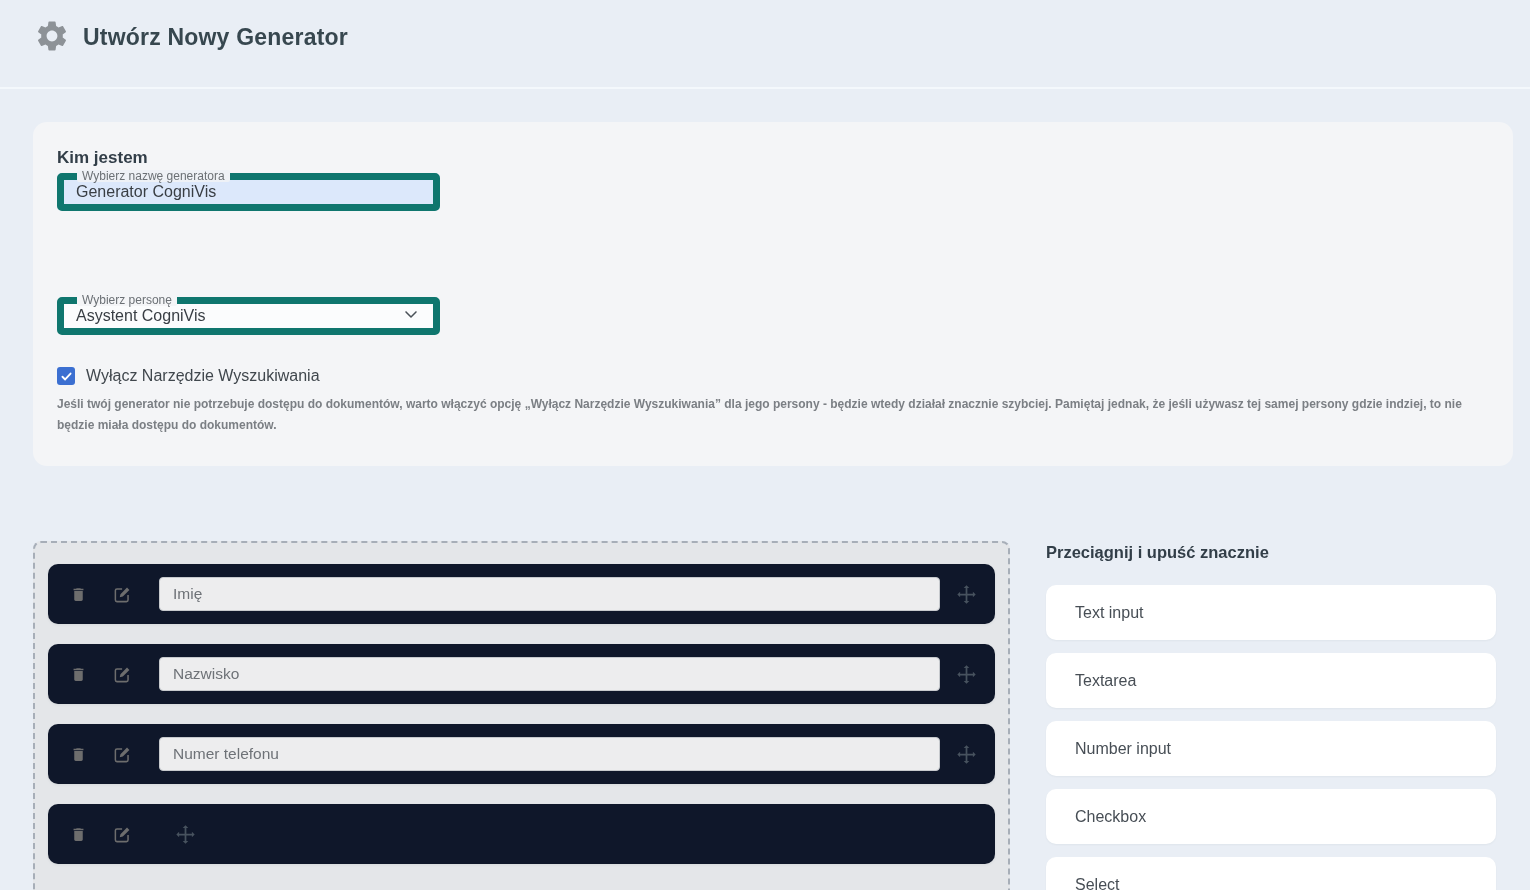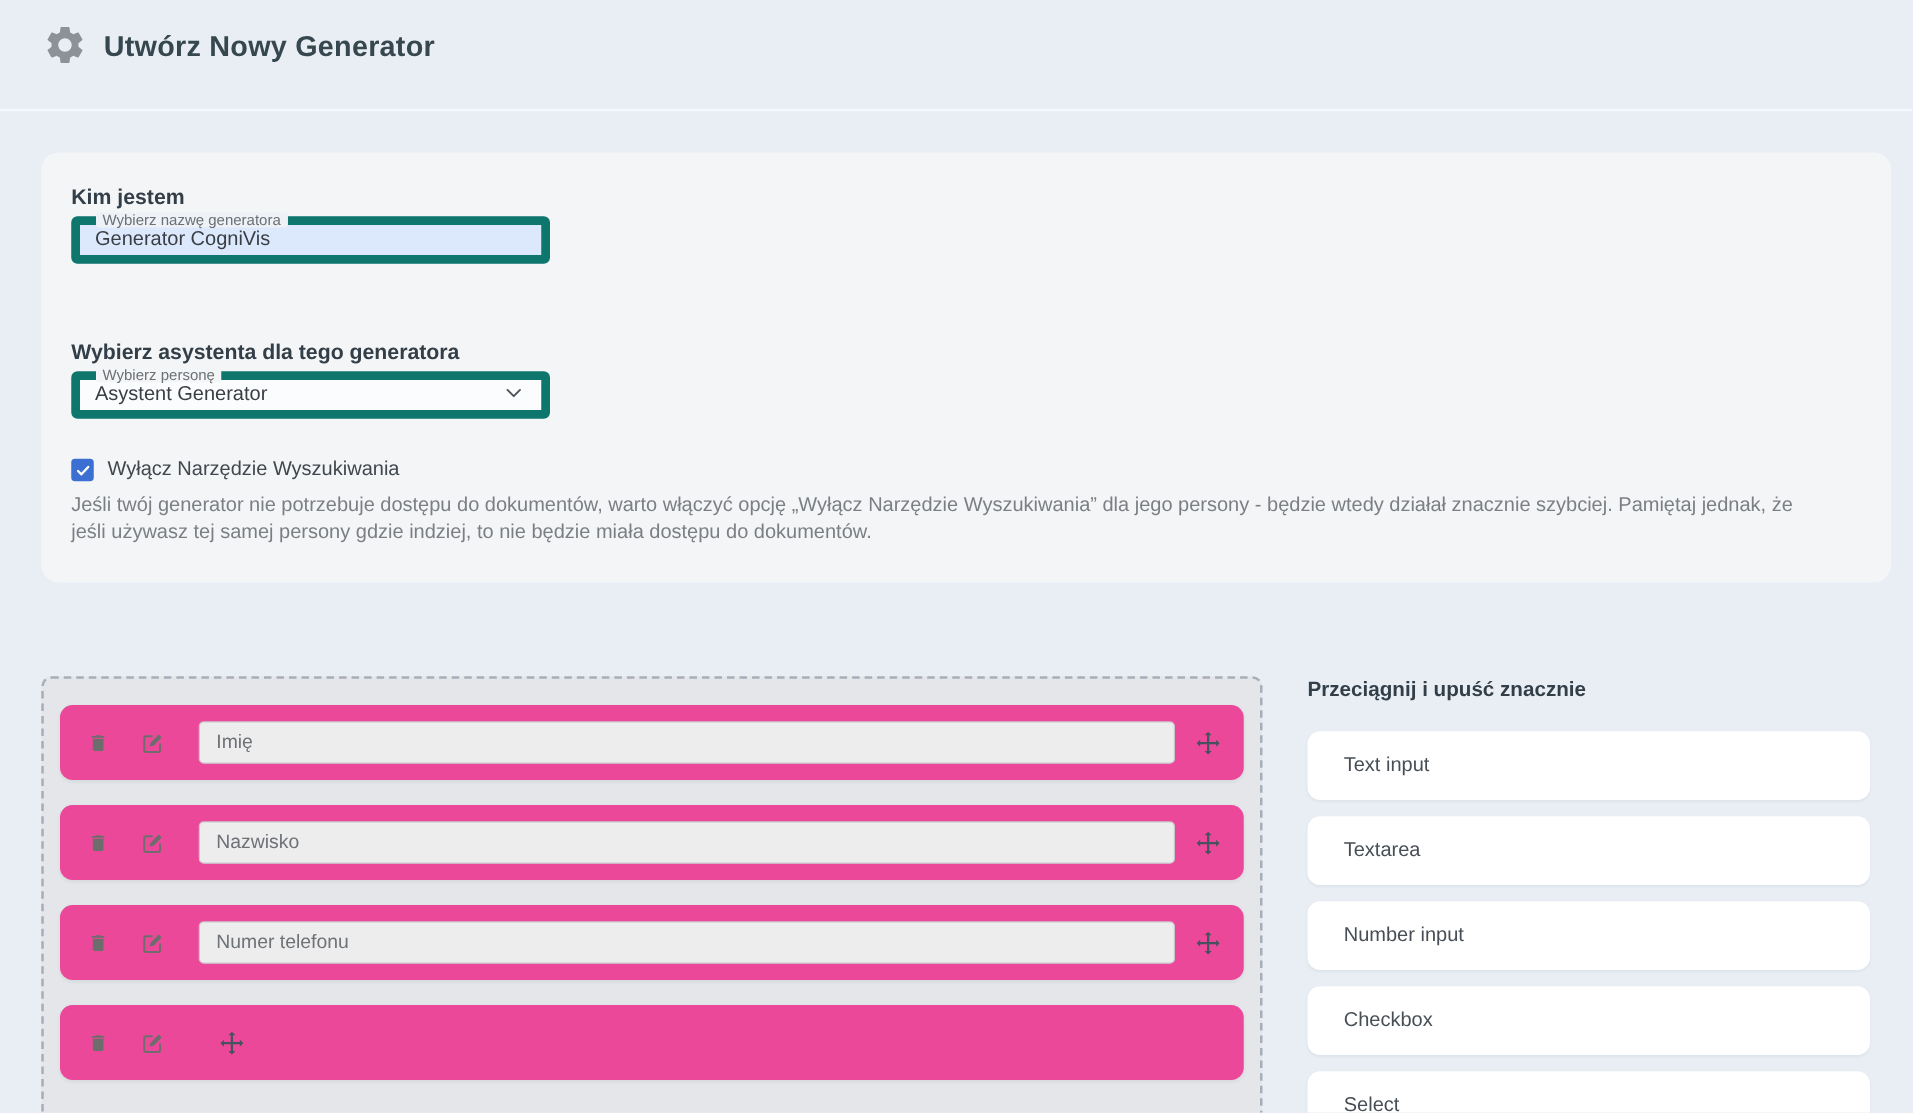--- a/index.html
+++ b/index.html
@@ -51,31 +51,31 @@
 
   
   .chk-row { position:absolute; left:24px; top:245px; display:flex; align-items:center; cursor:pointer; }
   .chk-box {
     width:18px; height:18px; border-radius:3px; background:#3b6fd1;
     display:flex; align-items:center; justify-content:center; flex:0 0 auto;
   }
   .chk-label { margin-left:11px; font-size:16px; color:#40474d; font-weight:400; }
   .chk-desc {
     position:absolute; left:24px; top:272px; width:1408px;
-    font-size:16px; line-height:21px; color:#7b7f84; font-weight:400;
+    font-size:12px; line-height:21px; color:#7b7f84; font-weight:700;
   }
 
   
   .dropzone {
     position:absolute; left:33px; top:541px; width:977px; height:380px;
     background:#e4e6e9; border:2px dashed #a7aeb8; border-radius:8px;
     padding:21px 13px 0 13px;
   }
   .builder-row {
-    height:60px; background:#ec4899; border-radius:10px; margin-bottom:20px;
+    height:60px; background:#0f172a; border-radius:10px; margin-bottom:20px;
     display:flex; align-items:center; padding:0 18px 0 22px;
     box-shadow:0 1px 3px rgba(40,50,60,.07);
   }
   .icon-btn { background:none; border:none; cursor:pointer; display:flex; align-items:center; padding:0; }
   .btn-trash { margin-right:26px; }
   .btn-edit  { margin-right:27px; }
   .row-field {
     flex:1; height:34px; background:#ededee; border:1px solid #c6c9cd; border-radius:4px;
     display:flex; align-items:center; justify-content:space-between;
     padding:0 12px 0 13px; font-size:15.5px; color:#6e7277;
@@ -115,27 +115,26 @@
 
     <div class="mfield f-name">
       <fieldset>
         <legend>Wybierz nazwę generatora</legend>
         <div class="fvalue">
           <span>Generator CogniVis</span>
         </div>
       </fieldset>
     </div>
 
-    <h2 class="section-heading h-asystent">Wybierz asystenta dla tego generatora</h2>
 
     <div class="mfield f-persona">
       <fieldset>
         <legend>Wybierz personę</legend>
         <div class="fvalue">
-          <span>Asystent Generator</span>
+          <span>Asystent CogniVis</span>
           <svg class="chev" viewBox="0 0 24 24" fill="none" stroke="#4a5158" stroke-width="1.8" stroke-linecap="round" stroke-linejoin="round">
               <path d="M6 9.5l6 6 6-6"></path>
             </svg>
         </div>
       </fieldset>
     </div>
 
     <div class="chk-row">
       <span class="chk-box">
         <svg width="13" height="13" viewBox="0 0 24 24" fill="none" stroke="#ffffff" stroke-width="3.4" stroke-linecap="round" stroke-linejoin="round">

